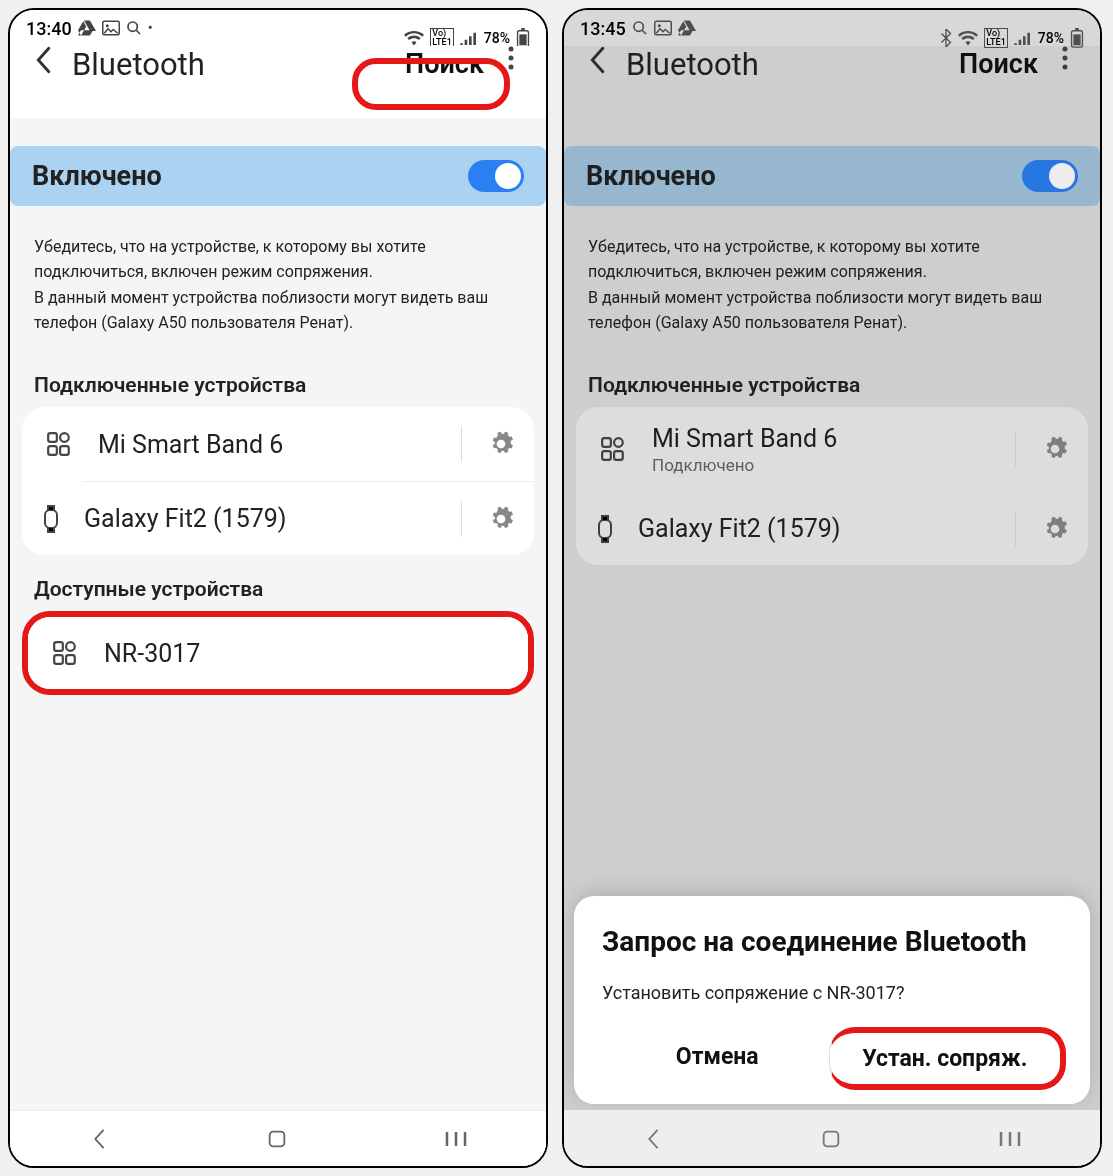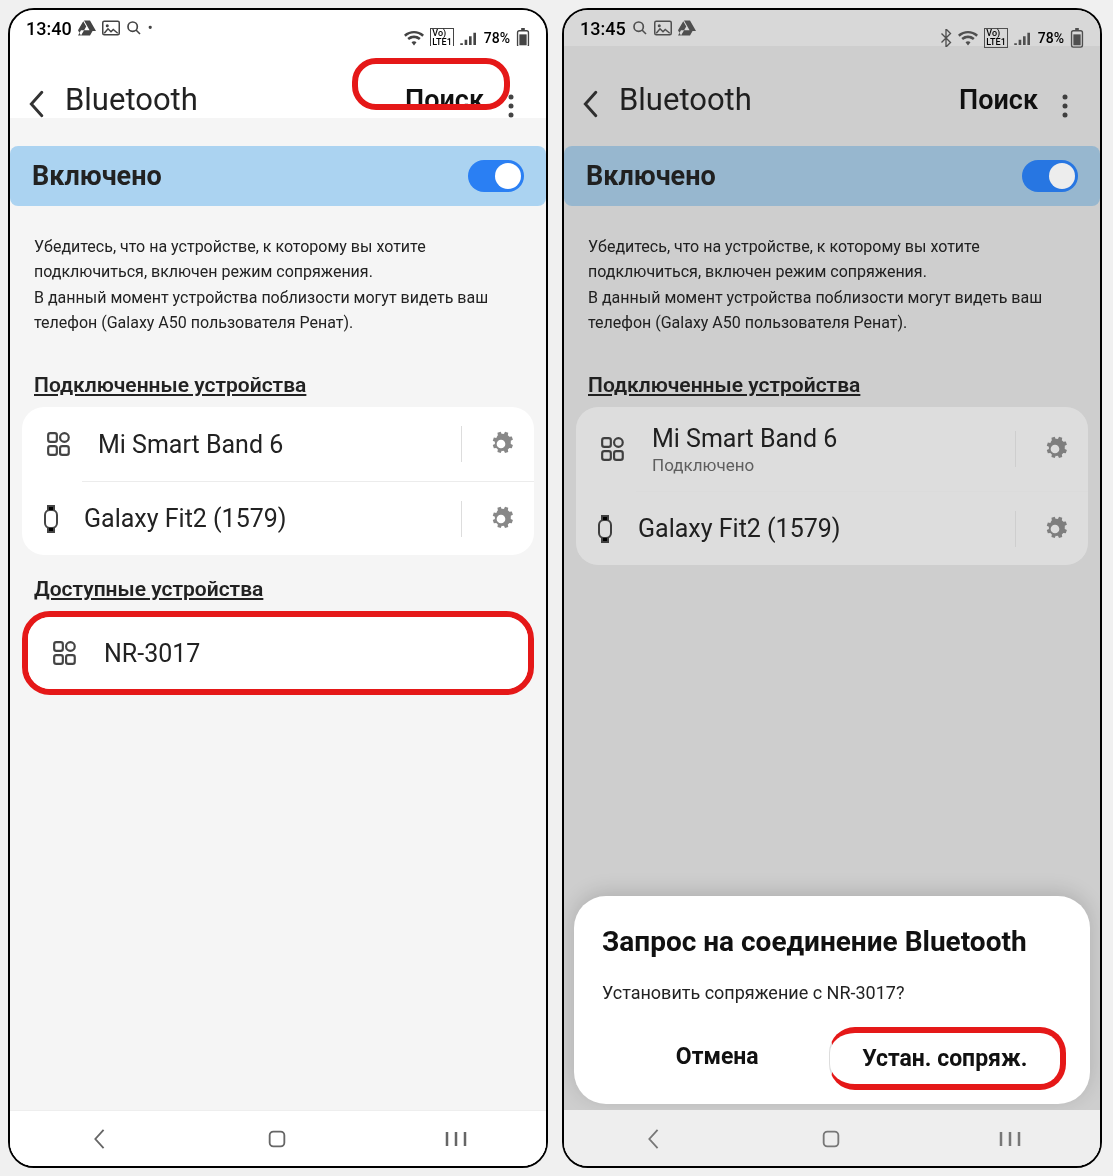--- a/index.html
+++ b/index.html
@@ -31,22 +31,22 @@
     font-size: 18px;
     font-weight: 500;
     background: #fff;
   }
   .statusbar .left, .statusbar .right { display:flex; align-items:center; gap:6px; }
   .statusbar .right span { font-size:14px;margin-top:20px; }
   .ico { display:inline-flex; }
   .header {
     height: 72px;
     display: flex;
-    align-items: flex-end;
-    padding: 0 10px 0 13px;
+    align-items: flex-start;
+    padding: 0 10px 0 20px;
     background: #fff;
     gap: 16px;
   }
   .header .back { font-size: 30px; color:#333; padding:0 4px; }
   .header .title { font-size: 31px; color:#222; flex:1; }
   .header .search { font-size: 27px; font-weight:600; color:#111; padding:2px 8px; }
   .header .more { width:28px; text-align:center; font-size:26px; color:#333; }
   .toggle-row {
     background: #abd3f1;
     height: 60px;
@@ -70,21 +70,20 @@
     line-height: 1.58;
     color:#222;
     background:#f5f5f5;
   }
   .section-title {
     padding: 22px 24px 10px 24px;
     font-size: 21px;
     font-weight:600;
     color:#222;
     background:#f5f5f5;
-    text-decoration:underline;
   }
   .card {
     margin: 0 12px;
     background:#fff;
     border-radius: 22px;
     overflow:hidden;
   }
   .row {
     display:flex;
     align-items:center;
@@ -126,21 +125,21 @@
   
   .phone.dim .content-fade { filter: brightness(.93); background:#ddd; }
   .phone.dim .statusbar { background:#e8e8e8; }
   .phone.dim .header { background:transparent; }
   .phone.dim .card { background:#eee; }
   .phone.dim .toggle-row { background:#a2c5df; }
   .dialog {
     position:absolute;
     left:10px; right:10px; bottom:62px;
     background:#fff;
-    border-radius: 32px;
+    border-radius: 20px;
     padding: 28px 28px 18px 28px;
     box-shadow: 0 -4px 20px rgba(0,0,0,.15);
   }
   .dialog h3 { font-size:28px; font-weight:700; color:#111; line-height:1.3; }
   .dialog p { font-size:18px; color:#222; margin-top:22px; }
   .dialog .btns { display:flex; margin-top:28px; }
   .dialog .btn { flex:1; text-align:center; font-size:23px; font-weight:700; color:#111; padding:12px 4px; }
   .dialog .btn + .btn { border-left:1px solid #ddd; }
   .hl-pair {
     border: 6px solid #e51818;

